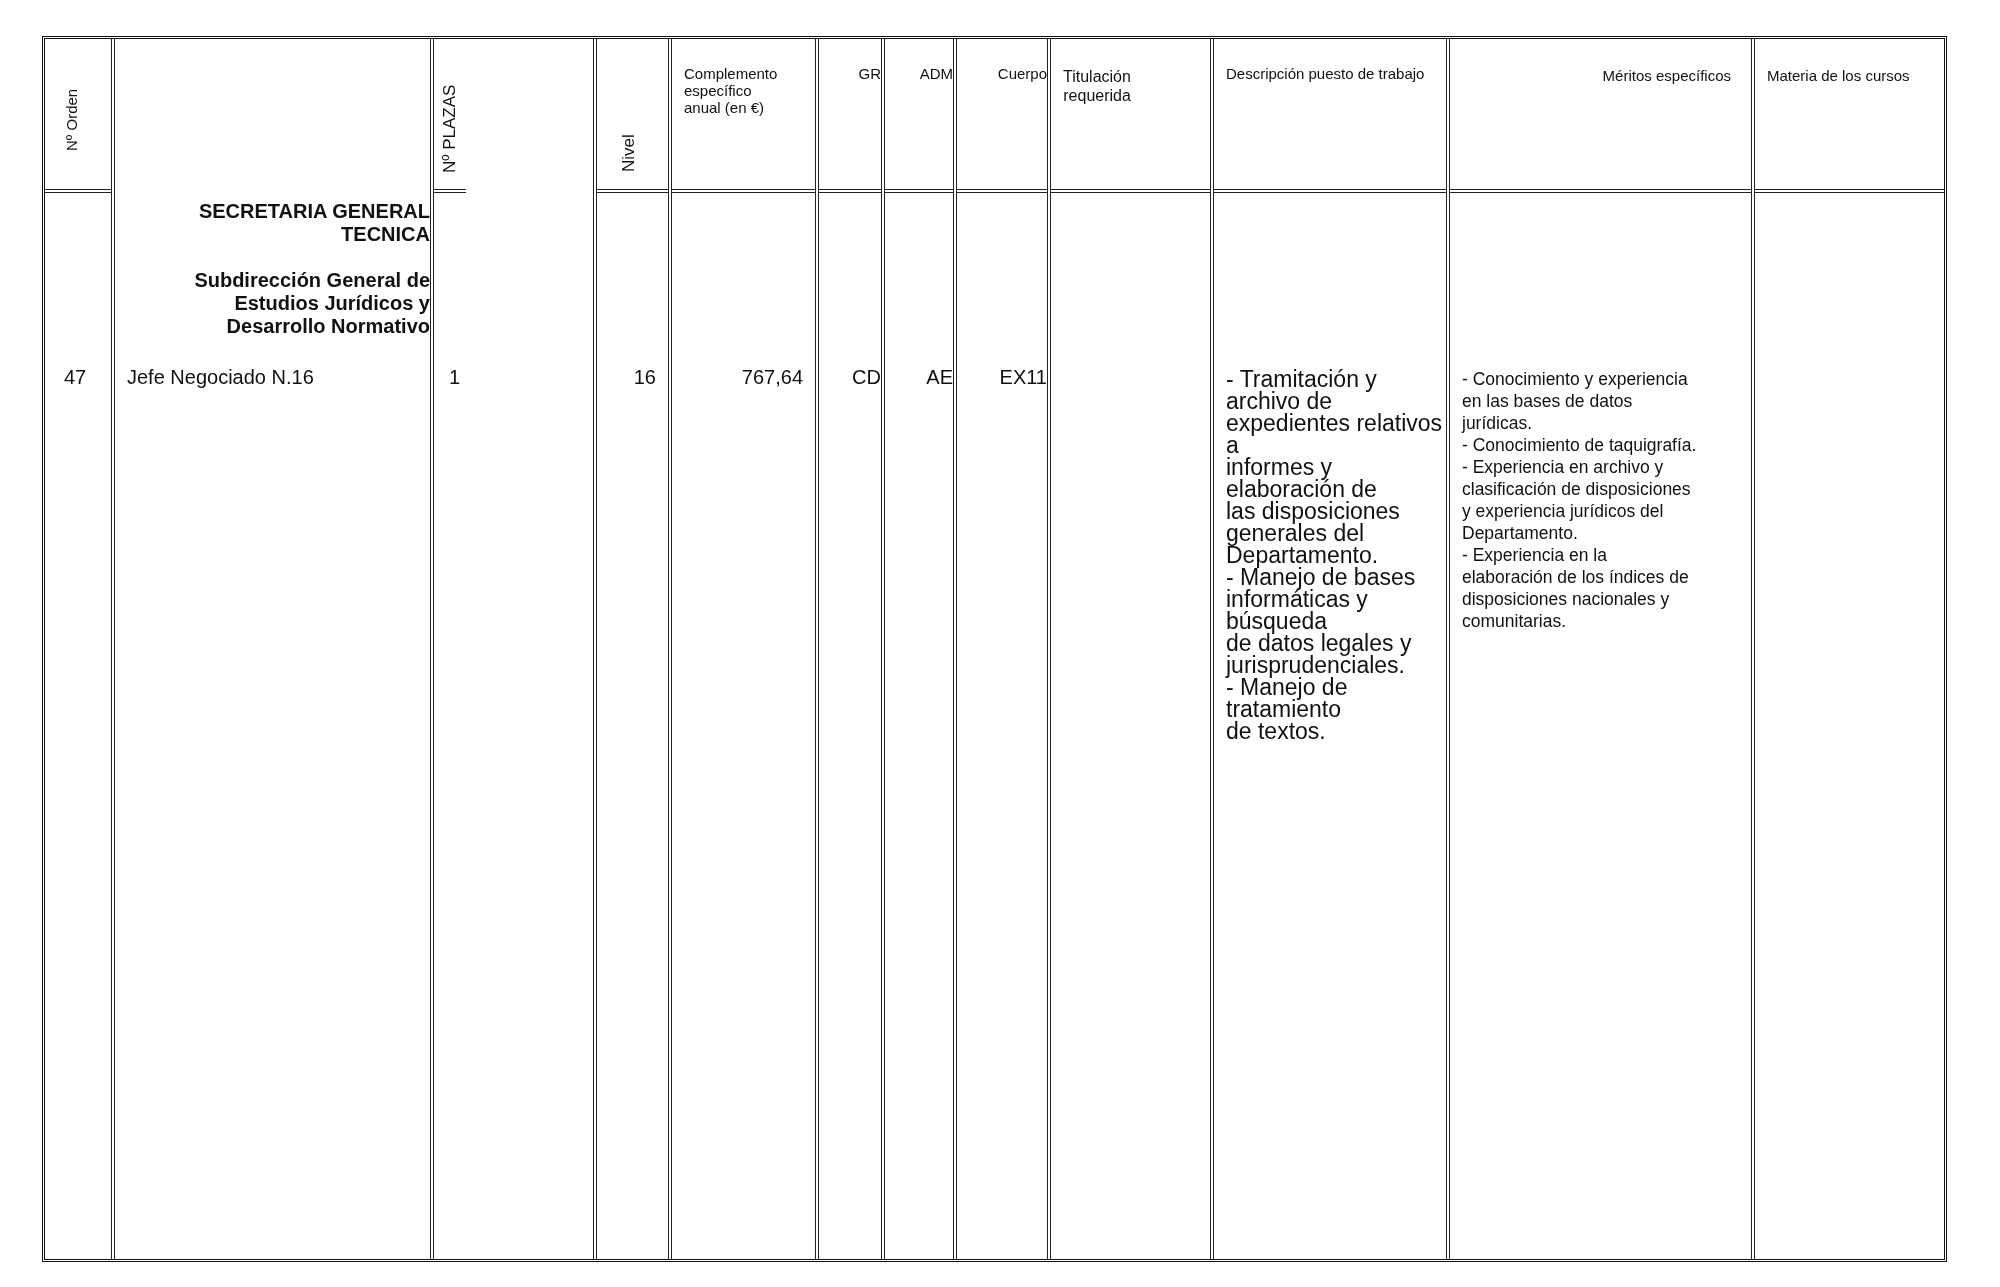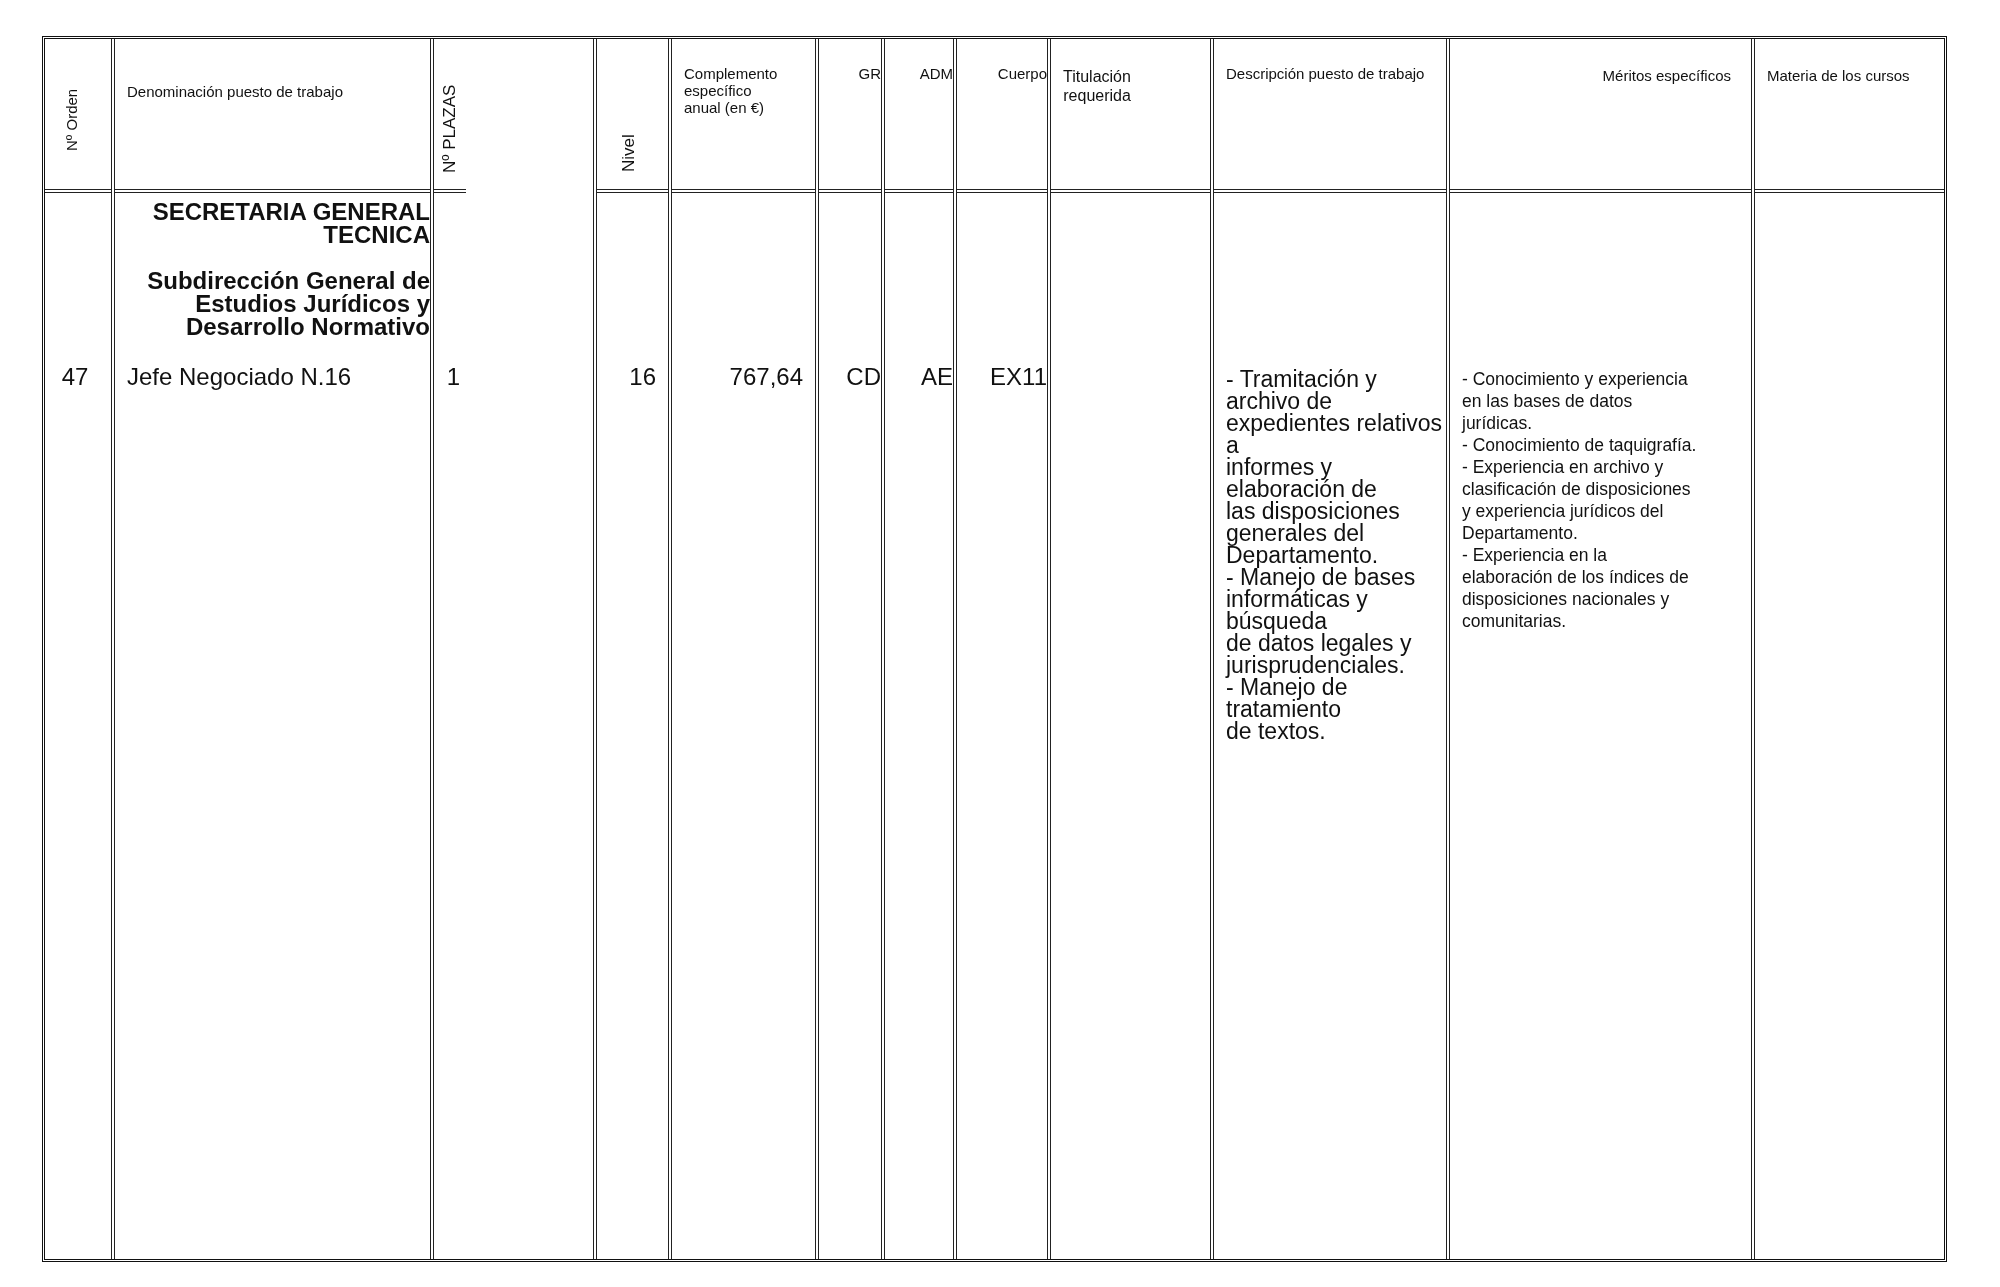--- a/index.html
+++ b/index.html
@@ -8,43 +8,40 @@
   .tbl { position:absolute; left:42px; top:36px; width:1905px; height:1226px;
          border:3px double #111; box-sizing:border-box; }
   .col { position:absolute; top:0; bottom:0; box-sizing:border-box; }
   .col + .col { border-left:4px double #222; }
   .hdr { position:absolute; left:0; right:0; top:0; height:154px;
          border-bottom:4px double #222; box-sizing:border-box; }
   .body { position:absolute; left:0; right:0; top:154px; bottom:0; }
   .htext { position:absolute; font-size:15px; line-height:17px; }
   .vtext { position:absolute; font-size:16px; white-space:nowrap;
            transform:rotate(-90deg); transform-origin:left top; }
-  .cell { position:absolute; font-size:24px; line-height:22px; }
+  .cell { position:absolute; font-size:20px; line-height:22px; }
   .b { font-weight:bold; }
   .center { text-align:right; }
   .right { text-align:right; }
 </style>
 </head>
 <body>
 
 <div class="tbl">
 
   <div class="col" style="left:0;width:66px;">
     <div class="hdr">
       <div class="vtext" style="left:18px;top:112px;font-size:15px;">Nº Orden</div>
     </div>
     <div class="body">
       <div class="cell" style="left:0;right:6px;top:173px;text-align:center;">47</div>
     </div>
   </div>
 
   <div class="col" style="left:66px;width:319px;">
-    <div class="hdr">
-      <div class="htext" style="left:12px;top:44px;">Denominación puesto de trabajo</div>
-    </div>
     <div class="body">
       <div class="cell b center" style="left:0;right:0;top:7px;line-height:23px;">
         <div>SECRETARIA GENERAL</div>
         <div>TECNICA</div>
       </div>
       <div class="cell b center" style="left:0;right:0;top:76px;line-height:23px;">
         <div>Subdirección General de</div>
         <div>Estudios Jurídicos y</div>
         <div>Desarrollo Normativo</div>
       </div>

